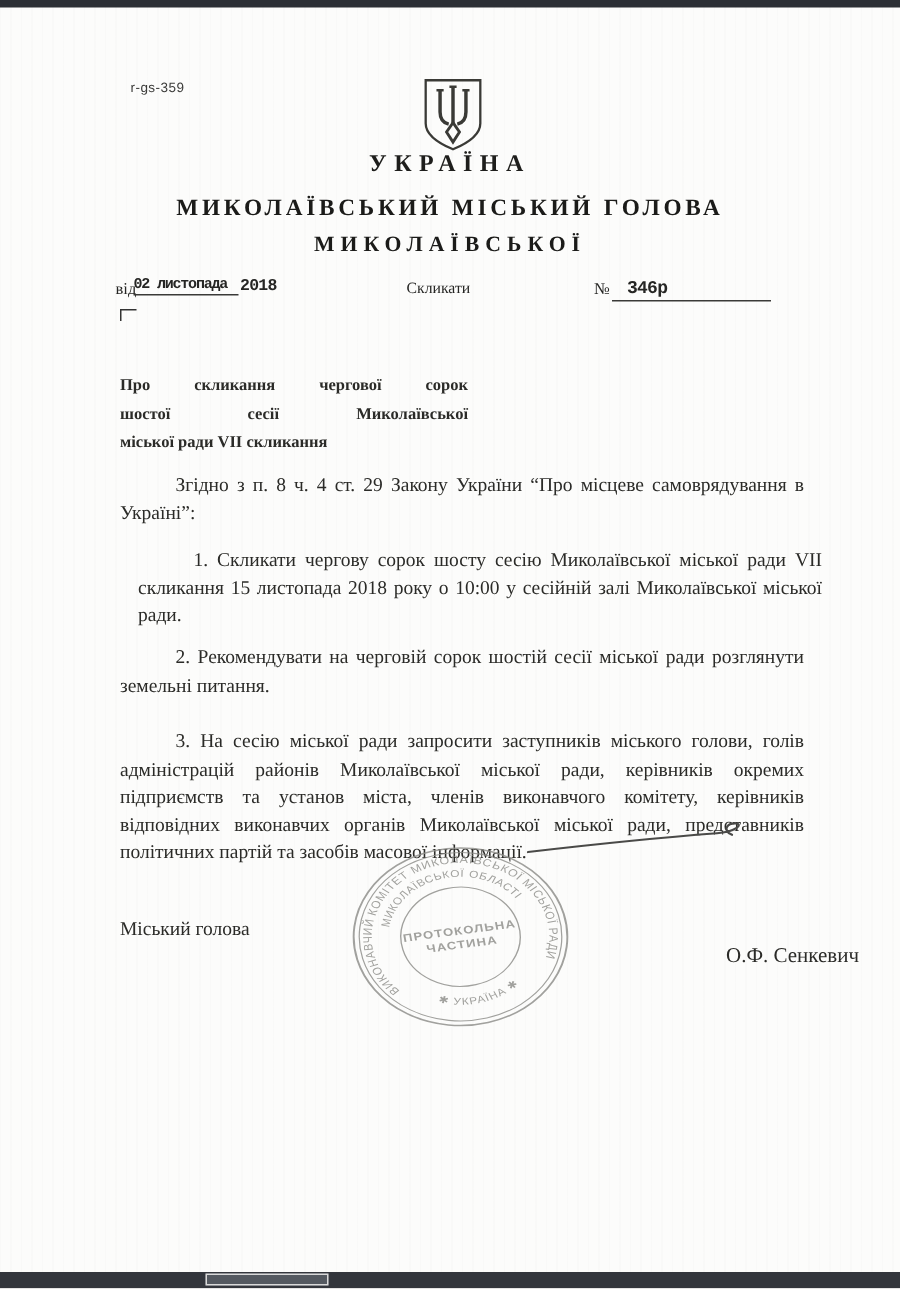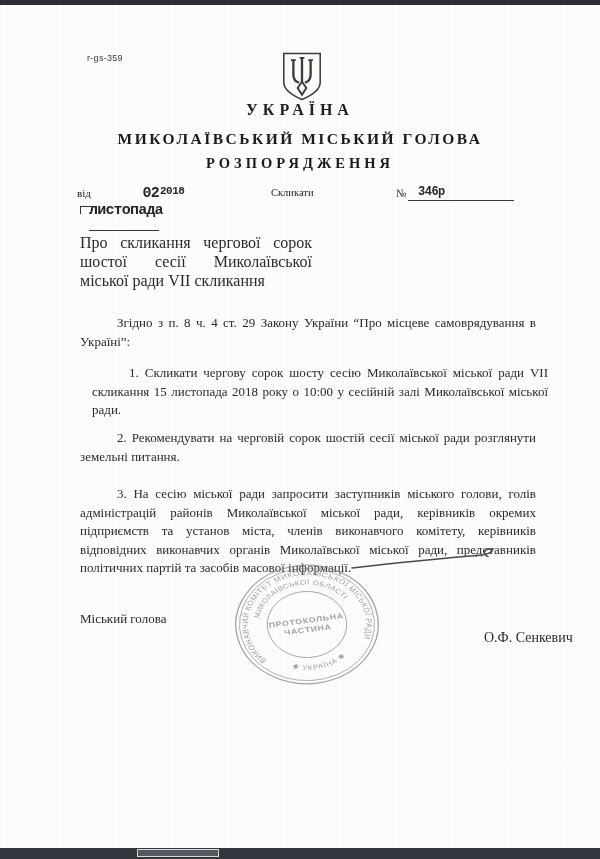--- a/index.html
+++ b/index.html
@@ -18,29 +18,29 @@
   .doc-code{position:absolute;left:87px;top:53px;font-family:"Liberation Sans",sans-serif;font-size:9px;color:#3c3c3a;letter-spacing:0.3px;}
 
   .emblem{position:absolute;left:279px;top:51px;width:46px;height:51px;}
 
   .country{position:absolute;left:0;right:0;top:101px;text-align:center;font-weight:bold;font-size:16px;letter-spacing:5px;color:#1e1e1c;}
   .authority{position:absolute;left:0;right:0;top:130px;text-align:center;font-weight:bold;font-size:15.5px;letter-spacing:2.5px;color:#1b1b19;}
   .doctype{position:absolute;left:0;right:0;top:155px;text-align:center;font-weight:bold;font-size:14.5px;letter-spacing:4px;color:#1b1b19;}
 
   .dateline{position:absolute;left:0;top:185px;width:600px;height:16px;font-size:11px;}
   .from-label{position:absolute;left:77px;top:2px;}
-  .date-typed{position:absolute;left:89px;top:0;width:70px;border-bottom:1.2px solid #3a3a38;font-family:"Liberation Mono",monospace;font-weight:bold;font-size:15px;letter-spacing:-0.8px;text-align:right;padding-bottom:11px;}
+  .date-typed{position:absolute;left:89px;top:0;width:70px;border-bottom:1.2px solid #3a3a38;font-family:"Liberation Mono",monospace;font-weight:bold;font-size:10px;letter-spacing:-0.8px;text-align:left;padding-bottom:0;}
   .year-typed{position:absolute;left:160px;top:0;font-family:"Liberation Mono",monospace;font-weight:bold;font-size:11px;letter-spacing:-0.5px;}
   .city{position:absolute;left:271px;top:2px;font-size:10.5px;}
   .num-sign{position:absolute;left:396px;top:2px;font-size:11px;}
   .num-typed{position:absolute;left:408px;top:0;width:106px;border-bottom:1.2px solid #3a3a38;font-family:"Liberation Mono",monospace;font-weight:bold;font-size:12px;letter-spacing:-0.5px;padding:0 0 1px 10px;box-sizing:border-box;}
 
   .corner-mark{position:absolute;left:80px;top:206px;width:10px;height:7px;border-left:1.5px solid #333;border-top:1.5px solid #333;}
 
-  .subject{position:absolute;left:80px;top:233px;width:232px;font-size:16px;line-height:19px;color:#2b2b28;}
+  .subject{position:absolute;left:80px;top:248px;width:232px;font-size:11px;line-height:19px;color:#2b2b28;font-weight:bold;}
   .subject .jl{text-align:justify;text-align-last:justify;}
   .subject .jl:last-child{text-align-last:left;}
 
   .para{position:absolute;left:80px;width:456px;font-size:13px;line-height:18.6px;text-align:justify;text-indent:37px;color:#2b2b28;}
   .p-intro{top:314px;}
   .p-item0{top:364px;margin-left:12px;}
   .p-item1{top:429px;}
   .p-item2{top:485px;}
 
   .sig-title{position:absolute;left:80px;top:611px;font-size:13px;color:#2b2b28;}
@@ -62,21 +62,21 @@
     <path d="M5,2 H43 V32 Q43,42 24,50 Q5,42 5,32 Z" stroke="#3a3a36" stroke-width="1.6"></path>
     <path d="M15,9 V24 Q15,31 21,32.5" stroke="#3a3a36" stroke-width="2.4"></path>
     <path d="M33,9 V24 Q33,31 27,32.5" stroke="#3a3a36" stroke-width="2.4"></path>
     <path d="M24,6.5 V32" stroke="#3a3a36" stroke-width="2.4"></path>
     <path d="M12.5,9 H17.5 M21.5,6.5 H26.5 M30.5,9 H35.5" stroke="#3a3a36" stroke-width="1.8"></path>
     <path d="M24,31.5 L28.5,38 L24,45 L19.5,38 Z" stroke="#3a3a36" stroke-width="2"></path>
   </svg>
 
   <div class="country">УКРАЇНА</div>
   <div class="authority">МИКОЛАЇВСЬКИЙ МІСЬКИЙ ГОЛОВА</div>
-  <div class="doctype">РОЗПОРЯДЖЕННЯ</div>
+  <div class="doctype">МИКОЛАЇВСЬКОЇ</div>
 
   <div class="dateline">
     <span class="from-label">від</span>
     <span class="date-typed">02 листопада</span>
     <span class="year-typed">2018</span>
     <span class="city">Скликати</span>
     <span class="num-sign">№</span>
     <span class="num-typed">346р</span>
   </div>
 

